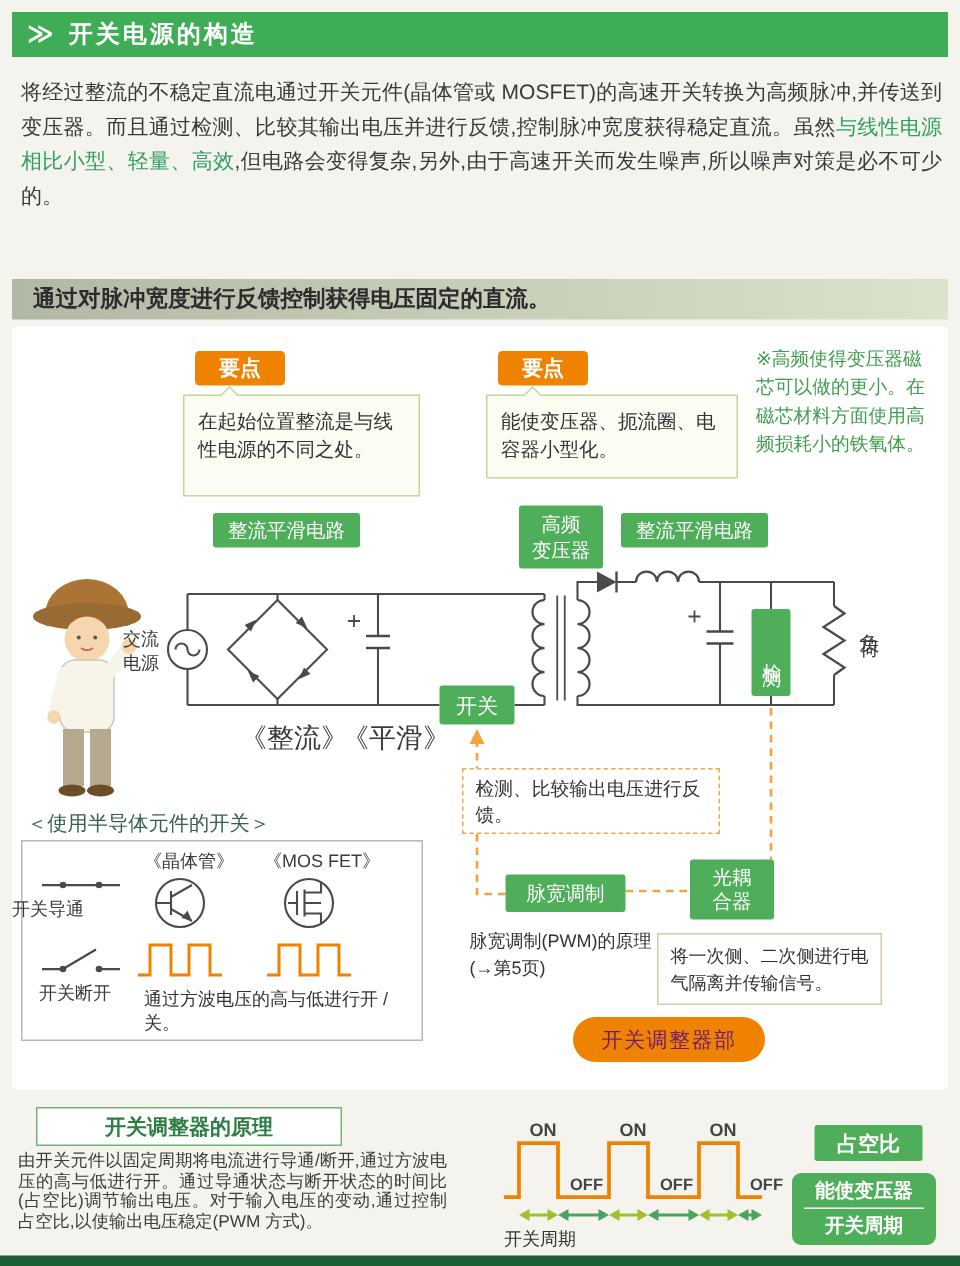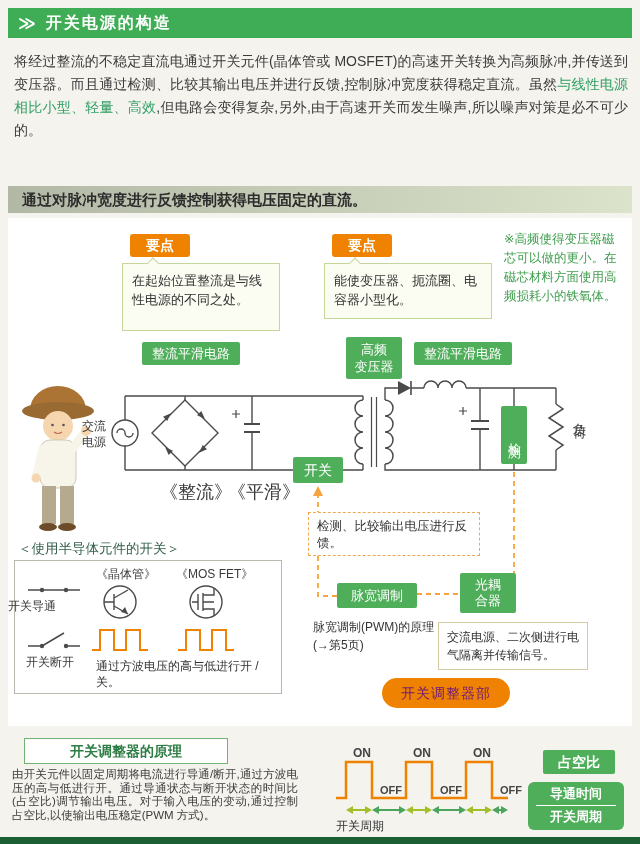--- a/index.html
+++ b/index.html
@@ -226,21 +226,21 @@
   <div class="abs z2 vtext" style="left:570px;top:412px;font-size:13px;color:#3a3a3a">负荷</div>
 
   <div class="abs notebox z2" style="left:308px;top:512px;width:172px;height:44px">检测、比较输出电压进行反馈。</div>
 
   <div class="abs gbox z2" style="left:337px;top:583px;width:80px;height:25px;line-height:25px">脉宽调制</div>
   <div class="abs gbox z2" style="left:460px;top:573px;width:56px;height:40px;padding-top:4px;line-height:16px">
     <span style="display:block">光耦</span>
     <span style="display:block">合器</span>
   </div>
   <div class="abs z2" style="left:313px;top:618px;width:130px;font-size:12px;line-height:18px;color:#333">脉宽调制(PWM)的原理(→第5页)</div>
-  <div class="abs tanbox z2" style="left:438px;top:622px;width:150px;height:48px">交流电源、二次侧进行电气隔离并传输信号。</div>
+  <div class="abs tanbox z2" style="left:438px;top:622px;width:150px;height:48px">将一次侧、二次侧进行电气隔离并传输信号。</div>
 
   <div class="abs pill z2" style="left:382px;top:678px;width:128px;height:30px;line-height:30px">开关调整器部</div>
 
   <div class="abs z2" style="left:18px;top:540px;font-size:13.5px;color:#35604a">＜使用半导体元件的开关＞</div>
   <div class="abs semibox" style="z-index:0"></div>
   <div class="abs lbl z2" style="left:8px;top:598px;font-size:12px">开关导通</div>
   <div class="abs lbl z2" style="left:26px;top:654px;font-size:12px">开关断开</div>
   <div class="abs lbl z2" style="left:96px;top:566px;font-size:12px">《晶体管》</div>
   <div class="abs lbl z2" style="left:176px;top:566px;font-size:12px">《MOS FET》</div>
   <div class="abs z2" style="left:96px;top:658px;width:172px;font-size:12px;line-height:16px;color:#333">通过方波电压的高与低进行开 / 关。</div>
@@ -250,19 +250,19 @@
 
   <div class="abs onoff z2" style="left:347px;top:746px;width:24px;font-size:12px">ON</div>
   <div class="abs onoff z2" style="left:407px;top:746px;width:24px;font-size:12px">ON</div>
   <div class="abs onoff z2" style="left:467px;top:746px;width:24px;font-size:12px">ON</div>
   <div class="abs onoff z2" style="left:374px;top:784px;width:28px;font-size:11px">OFF</div>
   <div class="abs onoff z2" style="left:434px;top:784px;width:28px;font-size:11px">OFF</div>
   <div class="abs onoff z2" style="left:494px;top:784px;width:28px;font-size:11px">OFF</div>
   <div class="abs z2" style="left:336px;top:818px;font-size:12px;color:#333">开关周期</div>
   <div class="abs gbox z2" style="left:543px;top:750px;width:72px;height:24px;line-height:24px;font-weight:bold;font-size:14px">占空比</div>
   <div class="abs frac z2">
-    <div class="t">导通时间</div>
+    <div class="t">能使变压器</div>
     <div class="b">开关周期</div>
   </div>
 
   <div class="abs footer z2"></div>
 
 </div>
 
 </body></html>

